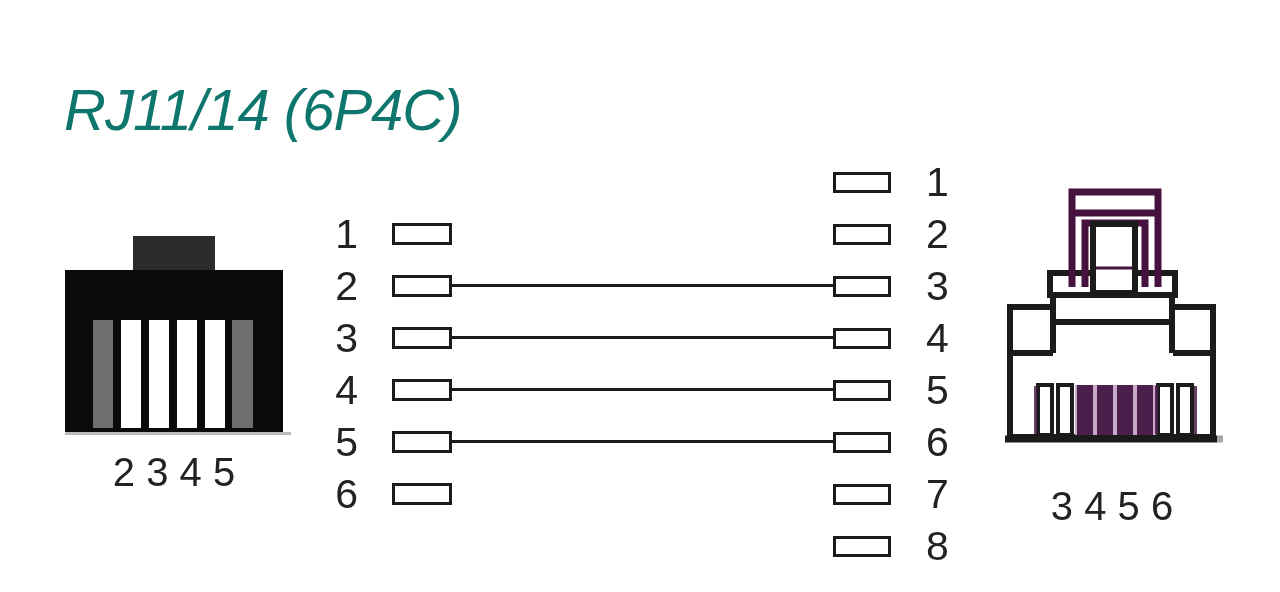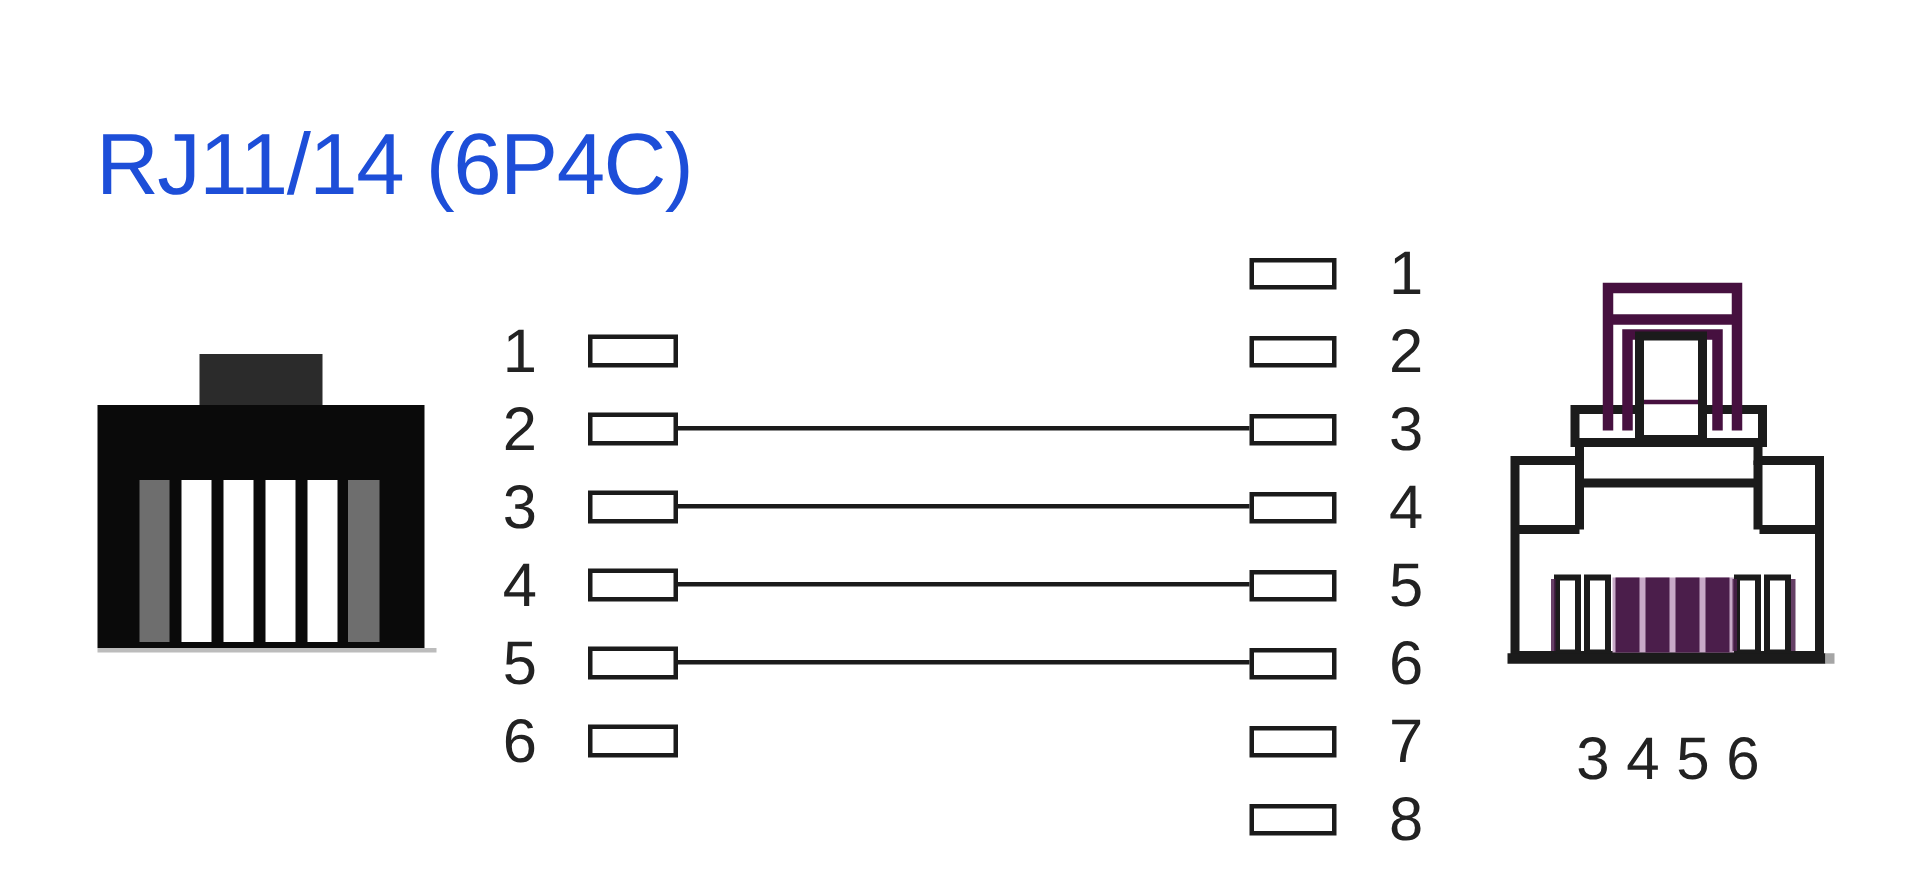--- a/index.html
+++ b/index.html
@@ -5,21 +5,21 @@
   :root{
     --line:#1b1b1b; --jack-black:#0a0a0a; --jack-tab:#2b2b2b; --slot-gray:#6e6e6e;
     --purple-stroke:#46103f; --purple-fill:#4b1e4b; --purple-light:#c8aac8; --shadow-gray:#a5a5a5;
   }
   html,body{margin:0;padding:0;background:#fff;}
   .stage{
     position:relative; width:1280px; height:592px; background:#fff; overflow:hidden;
     font-family:"Liberation Sans", sans-serif; color:#1c1c1c;
   }
   .abs{position:absolute;}
-  .title{position:absolute; font-size:58px; line-height:1.05; letter-spacing:-1px; color:#1d4ed8; white-space:nowrap;}
+  .title{position:absolute; font-size:58px; line-height:1.05; letter-spacing:-1px; color:#0f766e; white-space:nowrap;font-style:italic;}
   .title-left{left:64px; top:80px;}
   .title-right{left:897px; top:72px;}
 
   
   .pnum{position:absolute; font-size:41px; line-height:40px; height:40px; color:#222;}
   .lnum{left:322px; width:36px; text-align:right;}
   .rnum{left:926px; width:44px; text-align:left;}
   .pbox{position:absolute; box-sizing:border-box; background:#fff; border:3px solid var(--line);}
   .lbox{left:392px; width:60px; height:22px;}
   .rbox{left:833px; width:58px; height:21px;}
@@ -53,20 +53,21 @@
     <div class="jack-tab"></div>
     <div class="jack-body"></div>
     <div class="slot gray" style="left:33px"></div>
     <div class="slot" style="left:61px"></div>
     <div class="slot" style="left:89px"></div>
     <div class="slot" style="left:117px"></div>
     <div class="slot" style="left:145px"></div>
     <div class="slot gray" style="left:172px;width:21px"></div>
     <div class="jack-shadow"></div>
   </div>
+  <div class="pins-label pins-label-left">2 3 4 5</div>
 
   <div class="pnum lnum" style="top:214px">1</div>
   <div class="pnum lnum" style="top:266px">2</div>
   <div class="pnum lnum" style="top:318px">3</div>
   <div class="pnum lnum" style="top:370px">4</div>
   <div class="pnum lnum" style="top:422px">5</div>
   <div class="pnum lnum" style="top:474px">6</div>
 
   <div class="pbox lbox" style="top:223px"></div>
   <div class="pbox lbox" style="top:275px"></div>

